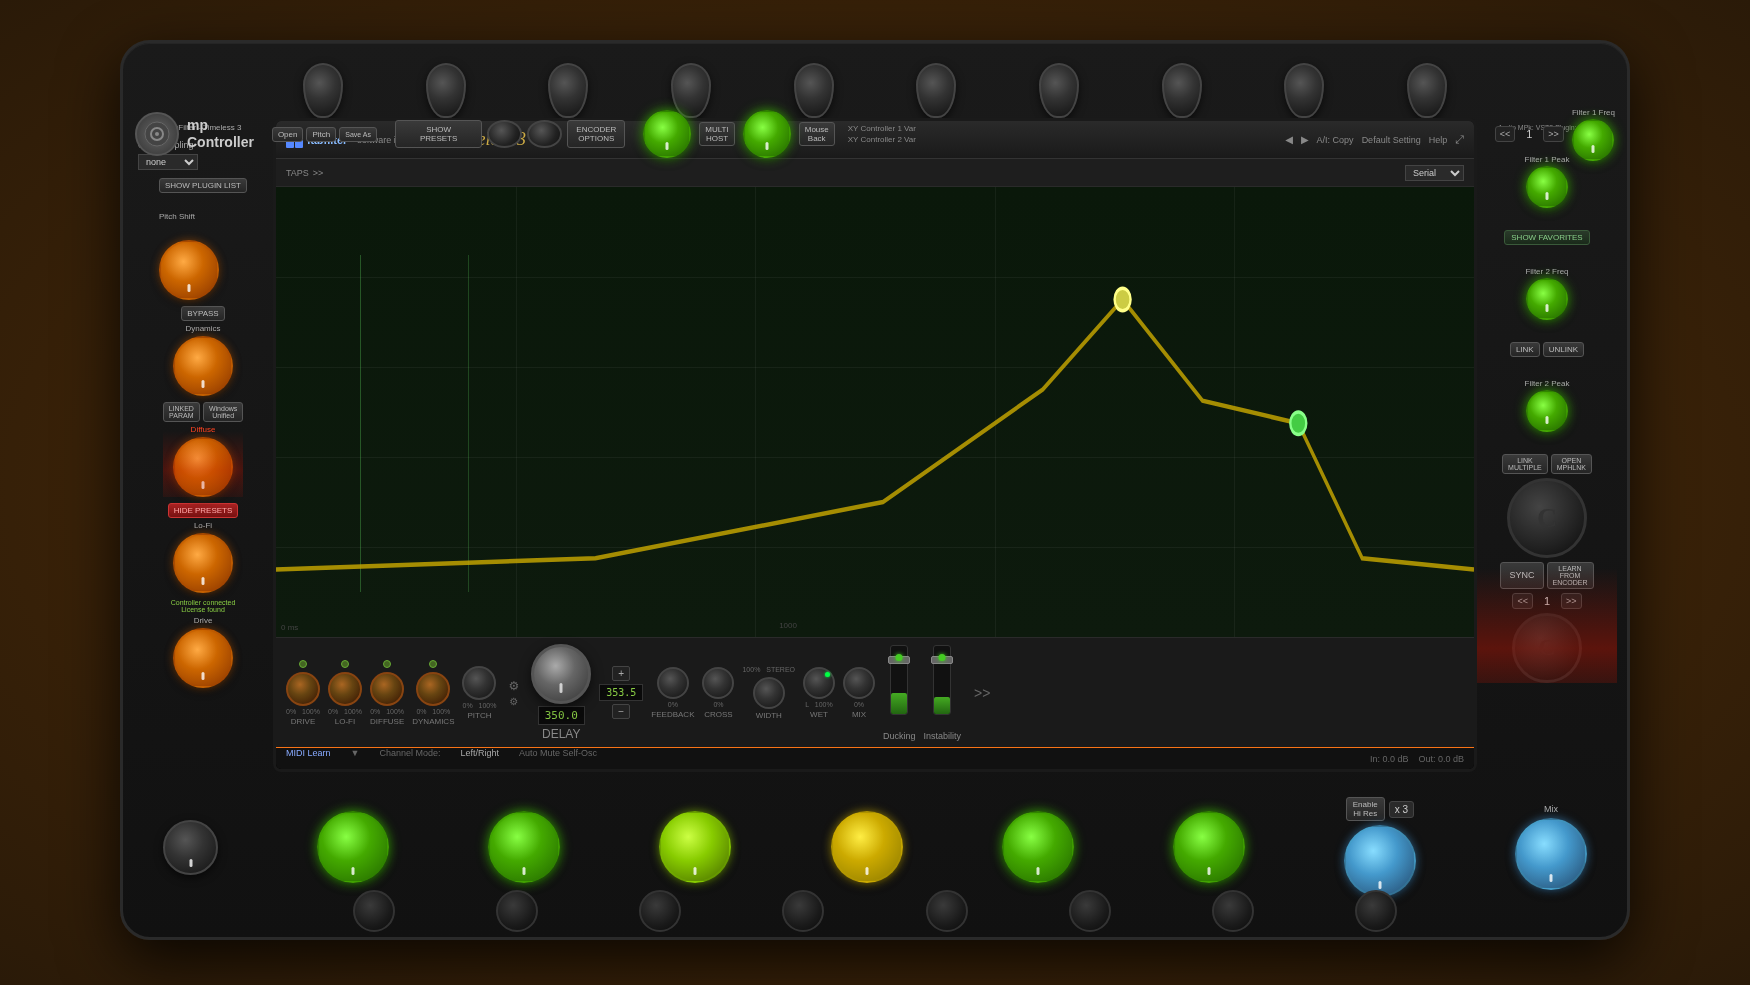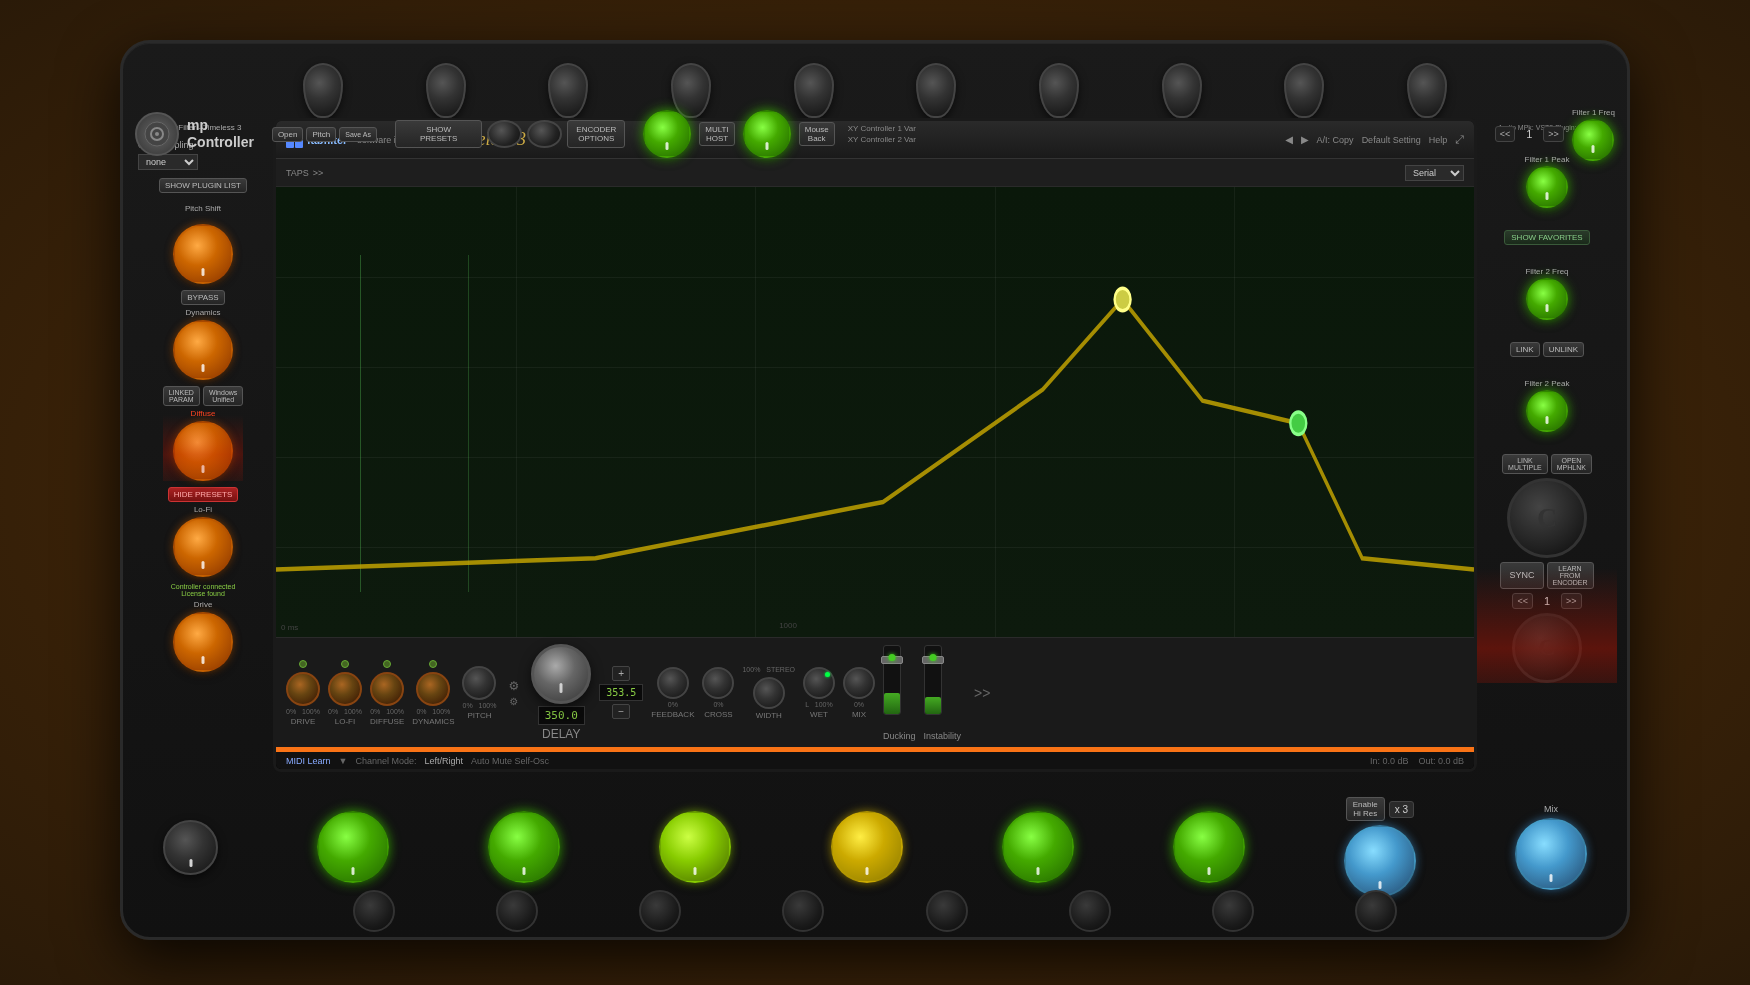--- a/index.html
+++ b/index.html
@@ -271,21 +271,21 @@
       background: radial-gradient(circle at 40% 35%, #aaa 0%, #666 40%, #333 100%);
       border: 3px solid #555;
       box-shadow: 0 4px 12px rgba(0,0,0,0.6);
       position: relative;
     }
 
     
     .fader-container {
       display: flex;
       flex-direction: column;
-      align-items: flex-start;
+      align-items: center;
       gap: 16px;
     }
 
     .fader-track {
       width: 18px;
       height: 70px;
       background: #111;
       border: 1px solid #333;
       border-radius: 3px;
       position: relative;
@@ -316,24 +316,23 @@
       color: #888;
       font-size: 9px;
       text-align: center;
     }
 
     
     .status-bar {
       background: #111;
       height: 22px;
       display: flex;
-      align-items: center;
       padding: 0 10px;
-      gap: 8px;
-      border-top: 5px solid #f97316;
+      gap: 20px;
+      border-top: 1px solid #f97316;
     }
 
     .ctrl-btn {
       background: linear-gradient(180deg, #3a3a3a 0%, #252525 100%);
       border: 1px solid #555;
       border-radius: 3px;
       color: #bbb;
       font-size: 8px;
       padding: 2px 5px;
       cursor: pointer;
@@ -564,21 +563,21 @@
       <div style="color:#aaa; font-size:9px;">Oversampling</div>
       <select class="oversamp-select">
         <option>none</option>
         <option>2x</option>
         <option>4x</option>
       </select>
     </div>
 
     <div style="position:relative; display:flex; flex-direction:column; align-items:center; gap:6px; width:100%;">
 
-      <div style="display:flex; flex-direction:column; align-items:center; gap:11px;">
+      <div style="display:flex; flex-direction:column; gap:19px;">
         <button class="ctrl-btn" style="font-size:8px;">SHOW PLUGIN LIST</button>
         <div style="color:#aaa; font-size:8px;">Pitch Shift</div>
         <div class="knob knob-orange" style="width:60px; height:60px;">
             <div class="knob-indicator"></div>
           </div>
       </div>
 
       <div style="display:flex; flex-direction:column; align-items:center; gap:3px;">
         <button class="ctrl-btn">BYPASS</button>
         <div style="color:#aaa; font-size:8px;">Dynamics</div>

